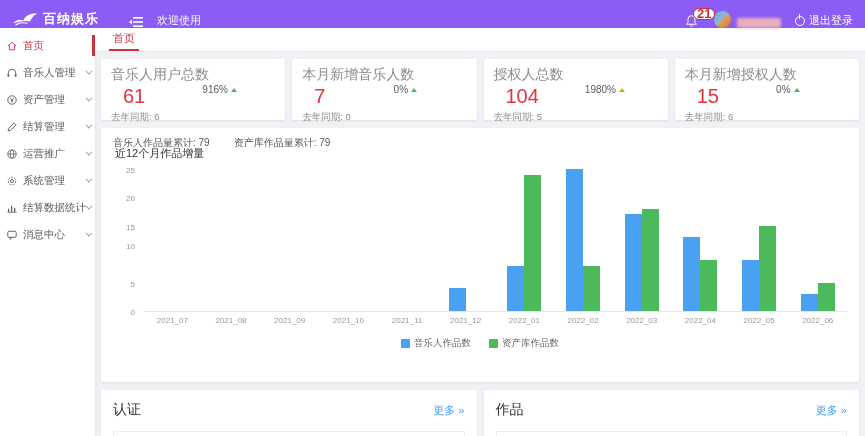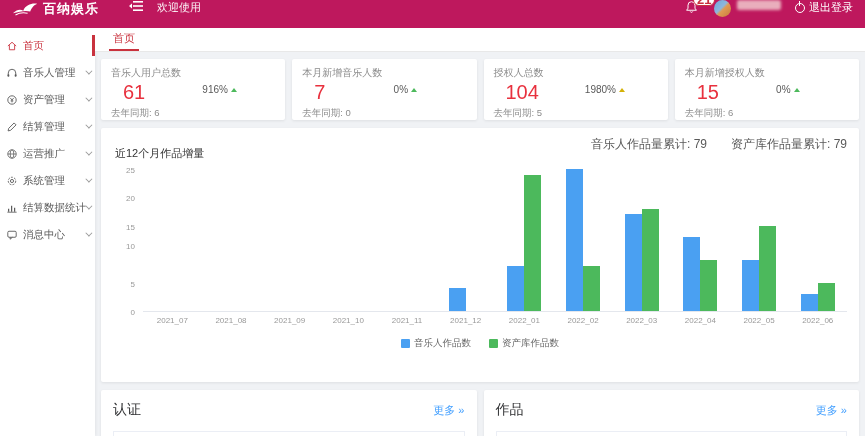--- a/index.html
+++ b/index.html
@@ -1,21 +1,21 @@
 <!DOCTYPE html>
 <html><head>
 <meta charset="utf-8">
 <style>
   * { margin:0; padding:0; box-sizing:border-box; }
   html,body { width:865px; height:436px; overflow:hidden; }
   body { font-family:"Liberation Sans","DejaVu Sans",sans-serif; background:#f0f2f5; color:#333; }
   .app { width:865px; height:436px; display:flex; flex-direction:column; }
 
   
-  .app-header { height:28px; background:#be185d; display:flex; align-items:flex-start; padding:0 12px; color:#fff; flex:0 0 28px; }
+  .app-header { height:28px; background:#8b5cf6; display:flex; align-items:flex-end; padding:0 12px; color:#fff; flex:0 0 28px; }
   .brand { display:flex; align-items:center; gap:5px; }
   .brand-name { font-size:13px; font-weight:bold; letter-spacing:1px; }
   .collapse-btn { margin-left:30px; display:flex; align-items:center; cursor:pointer; }
   .welcome { font-size:11px; margin-left:14px; opacity:.95; }
   .hspacer { flex:1; }
   .bell-wrap { position:relative; display:flex; align-items:center; margin-right:16px; cursor:pointer; }
   .badge { position:absolute; top:-6px; left:8px; background:#fff; color:#c9323e; border:1px solid #c9323e; border-radius:8px; font-size:13px; line-height:10px; padding:0 3px; font-weight:bold; }
   .avatar { width:17px; height:17px; border-radius:50%; background:linear-gradient(135deg,#6fa8d8 0%,#8db6de 45%,#e09a55 55%,#c97b3a 100%); margin-right:6px; }
   .redacted-name { width:44px; height:10px; border-radius:2px; background:#e9aebc; filter:blur(1.5px); margin-right:14px; }
   .logout { display:flex; align-items:center; gap:4px; font-size:11px; cursor:pointer; }
@@ -32,29 +32,29 @@
   .side-item.active::after { content:""; position:absolute; right:0; top:3px; bottom:3px; width:3px; background:#c9323e; }
 
   .main { flex:1; display:flex; flex-direction:column; overflow:hidden; }
   .tabbar { background:#fff; height:24px; border-bottom:1px solid #e8e8e8; display:flex; align-items:flex-end; padding-left:14px; flex:0 0 24px; }
   .tab { font-size:11px; color:#c9323e; padding:3px 4px; border-bottom:2px solid #c9323e; cursor:pointer; }
   .content { flex:1; padding:7px 6px 0 6px; overflow:hidden; }
 
   
   .stats-row { display:flex; gap:7px; }
   .stat-card { flex:1; background:#fff; border-radius:2px; box-shadow:0 1px 3px rgba(0,0,0,.08); padding:7px 10px 6px; height:61px; position:relative; }
-  .stat-title { font-size:10px; color:#8c8c8c; }
+  .stat-title { font-size:14px; color:#8c8c8c; }
   .stat-value { font-size:20px; color:#e8313e; margin:1px 0 0 12px; font-weight:500; }
   .stat-percent { position:absolute; left:55%; top:25px; font-size:10px; color:#595959; display:flex; align-items:center; gap:3px; }
   .caret-up { width:0; height:0; border-left:3px solid transparent; border-right:3px solid transparent; border-bottom:4px solid #4db95c; }
   .stat-lastyear { font-size:9.5px; color:#8c8c8c; margin-top:3px; }
 
   
   .chart-card { background:#fff; border-radius:2px; box-shadow:0 1px 3px rgba(0,0,0,.08); margin-top:8px; height:254px; padding:10px 12px; position:relative; }
-  .chart-totals { position:absolute; left:0; right:0; top:8px; text-align:right; font-size:12px; color:#595959; }
+  .chart-totals { position:absolute; left:0; right:0; top:8px; text-align:left; font-size:10px; color:#595959; }
   .chart-totals span { margin:0 12px; }
   .chart-title { font-size:11px; color:#333; position:absolute; left:14px; top:18px; }
   .plot { position:relative; margin-top:32px; padding-left:30px; }
   .bars-area { display:flex; height:142px; border-bottom:1px solid #e4e7ed; align-items:flex-end; }
   .slot { flex:1; display:flex; justify-content:center; align-items:flex-end; height:100%; }
   .bar { width:17px; }
   .x-labels { display:flex; }
   .x-label { flex:1; text-align:center; font-size:8px; color:#999; padding-top:4px; }
   .y-axis { position:absolute; left:0; top:0; width:26px; height:142px; }
   .y-tick { position:absolute; right:4px; font-size:8px; color:#999; transform:translateY(50%); }

